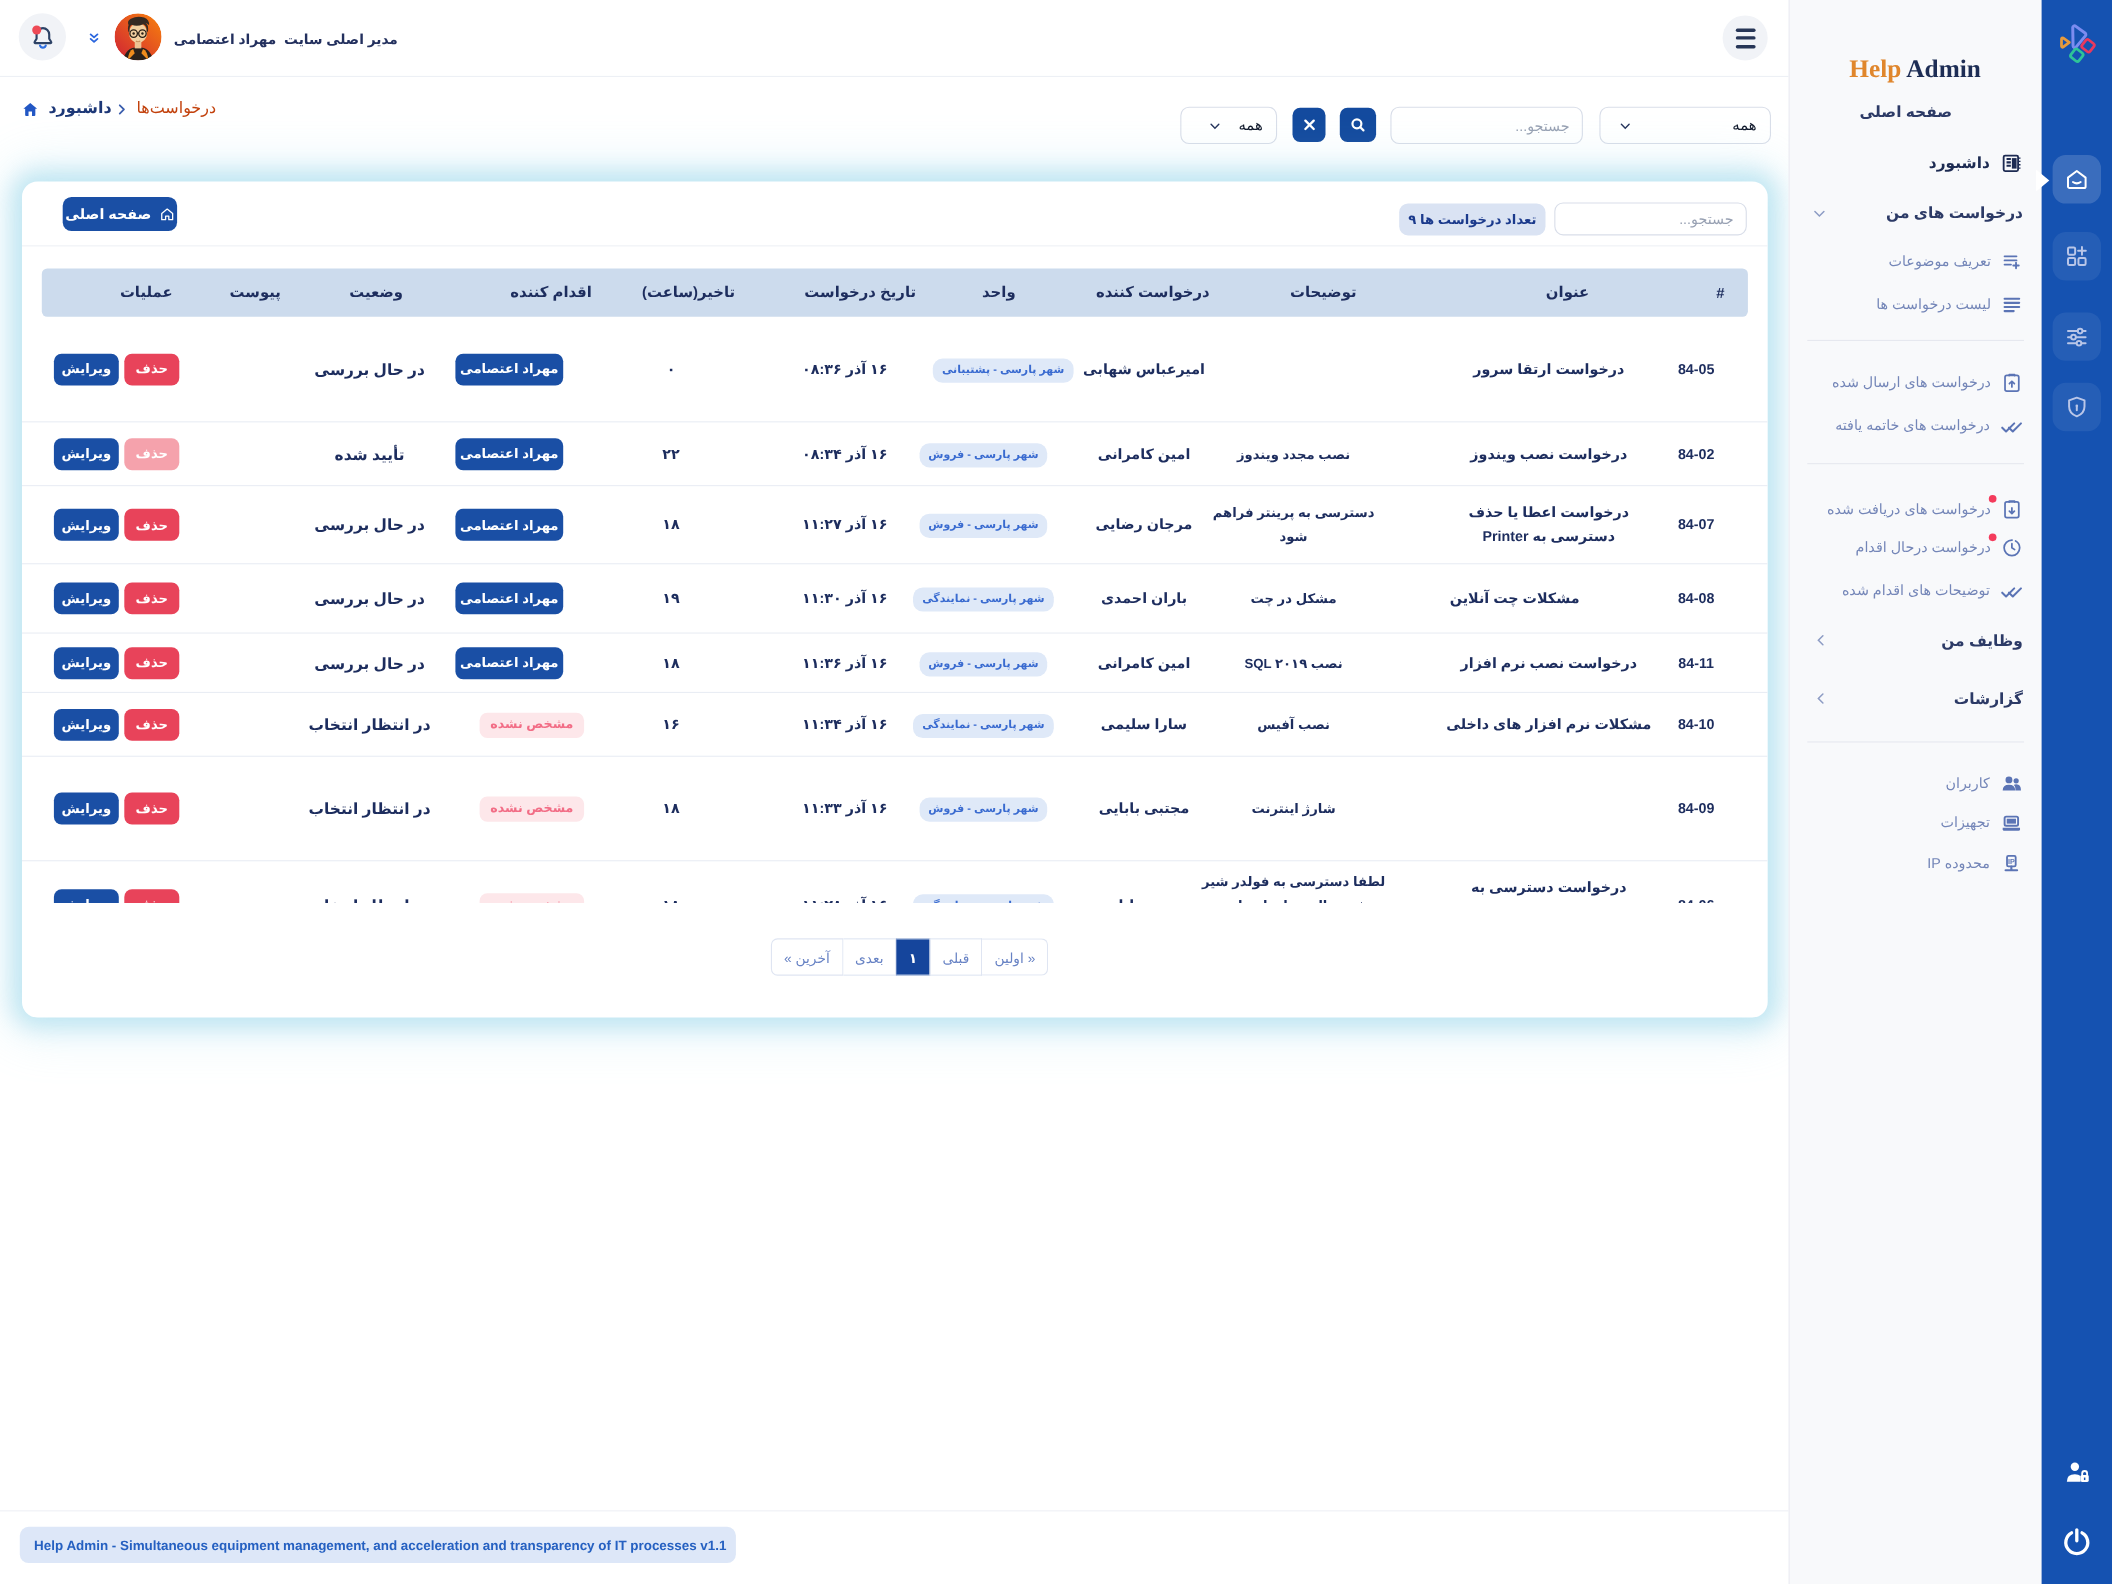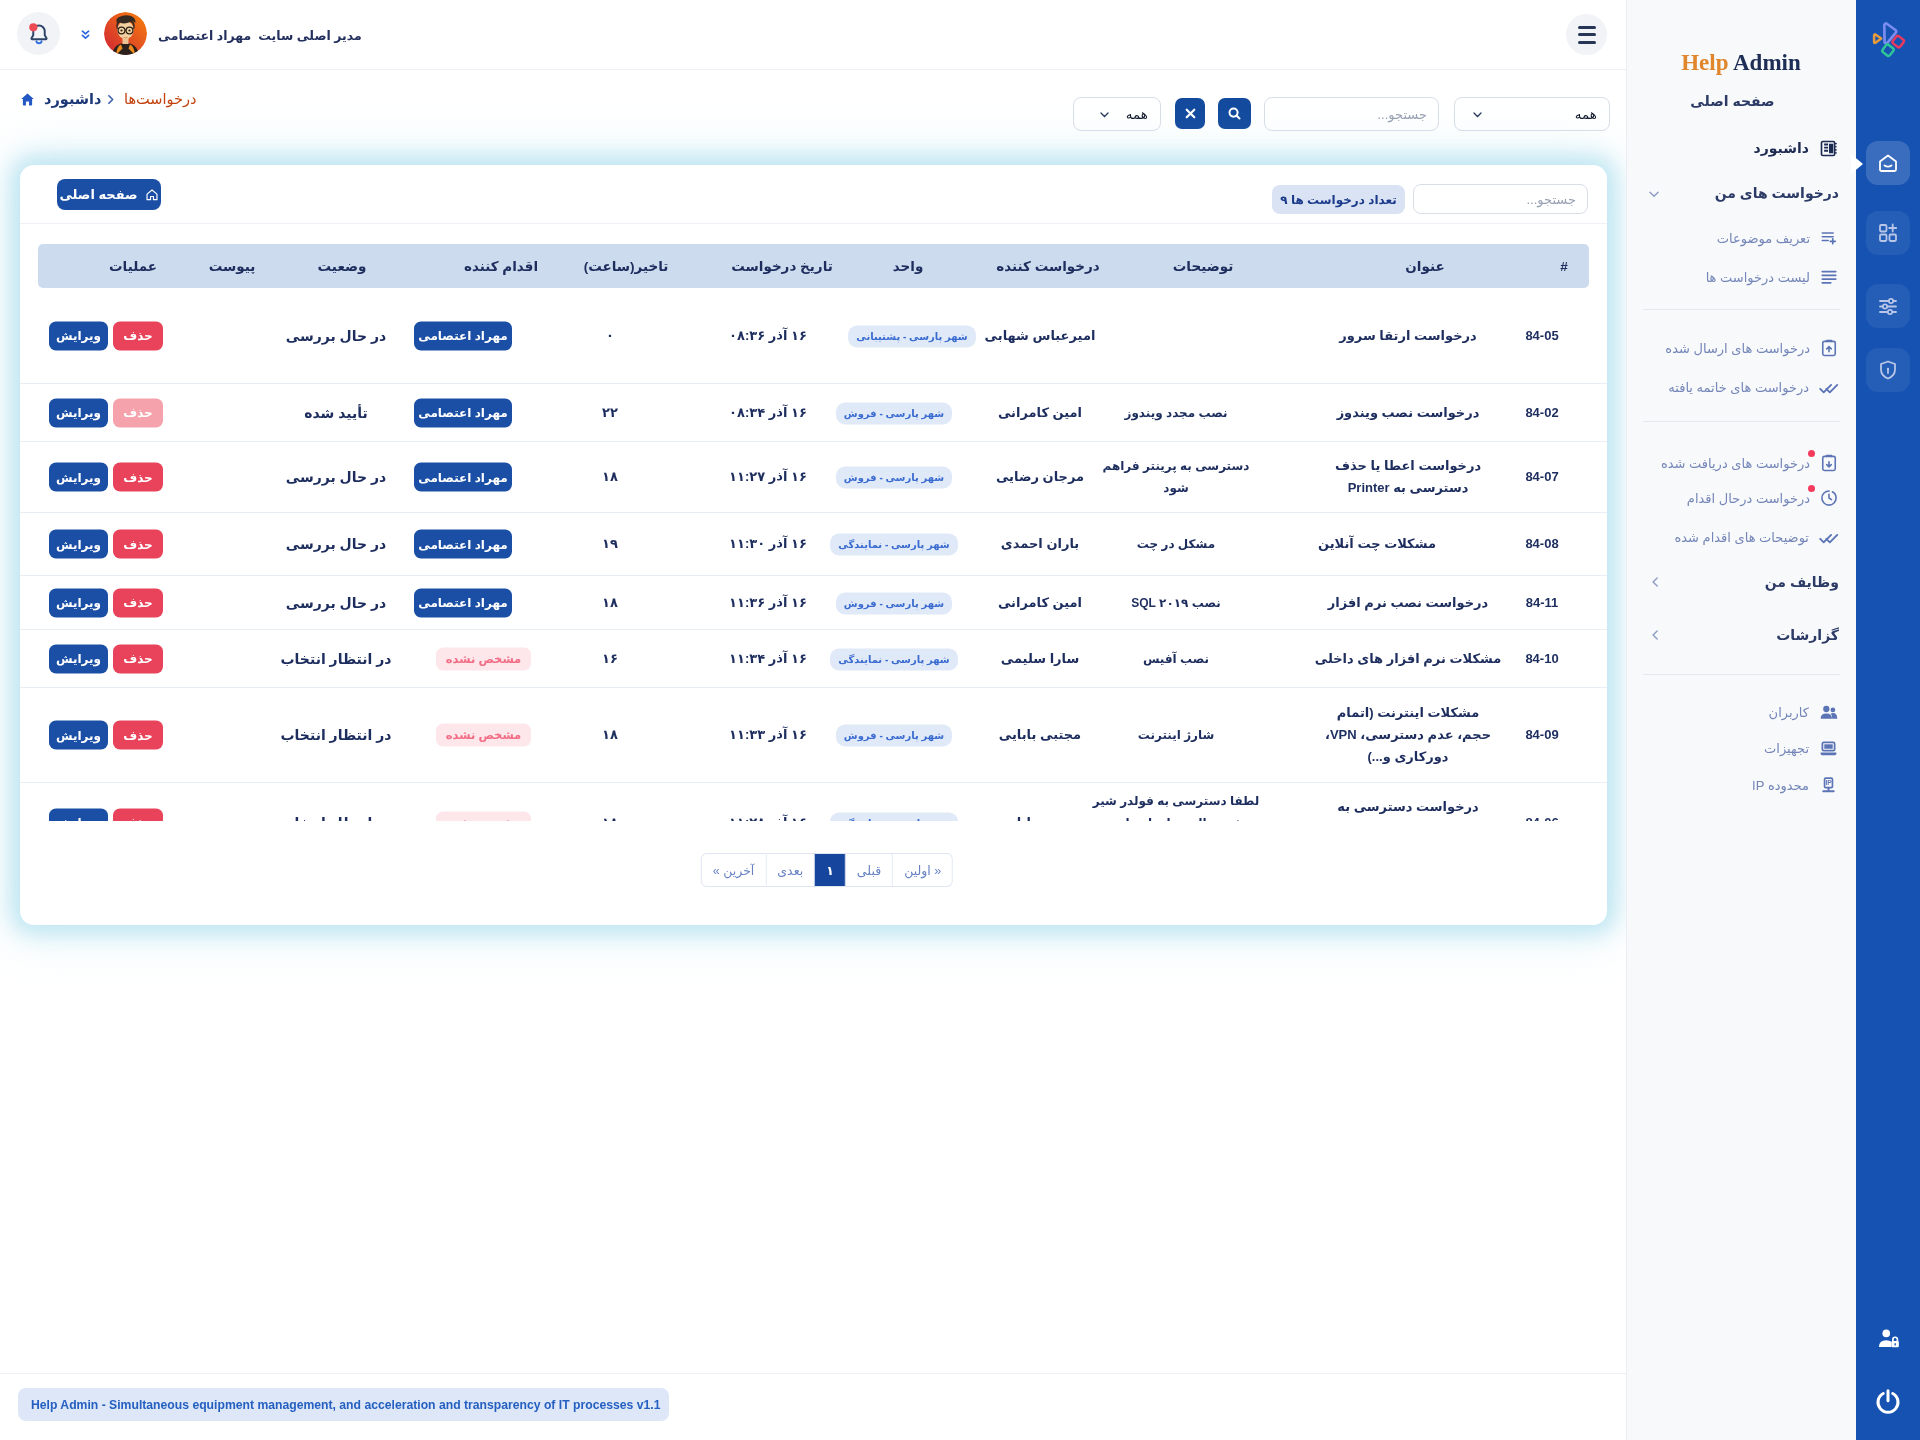--- a/index.html
+++ b/index.html
@@ -404,21 +404,20 @@
         <div class="cell" style="left:945px;width:150px">سارا سلیمی</div>
         <div class="cell" style="left:794px;width:160px"><span class="badge-unit">شهر پارسی - نمایندگی</span></div>
         <div class="cell" style="left:678px;width:140px">۱۶ آذر ۱۱:۳۴</div>
         <div class="cell" style="left:545px;width:90px">۱۶</div>
         <div class="cell" style="left:368px;width:150px"><span class="badge-none">مشخص نشده</span></div>
         <div class="cell" style="left:236px;width:160px;font-size:14px">در انتظار انتخاب</div>
         <div class="cell" style="left:16px;width:140px"><span class="btn bred" style="width:50px">حذف</span><span class="btn bblue" style="width:59px;margin-right:5px">ویرایش</span></div>
       </div>
     <div class="trow" style="height:95px">
         <div class="cell" style="left:1477px;width:90px"><span dir="ltr">84-09</span></div>
-        <div class="cell" style="left:1283px;width:210px">مشکلات اینترنت (اتمام<br>حجم، عدم دسترسی، VPN،<br>دورکاری و...)</div>
         <div class="cell" style="left:1041px;width:230px;font-size:12px">شارژ اینترنت</div>
         <div class="cell" style="left:945px;width:150px">مجتبی بابایی</div>
         <div class="cell" style="left:794px;width:160px"><span class="badge-unit">شهر پارسی - فروش</span></div>
         <div class="cell" style="left:678px;width:140px">۱۶ آذر ۱۱:۳۳</div>
         <div class="cell" style="left:545px;width:90px">۱۸</div>
         <div class="cell" style="left:368px;width:150px"><span class="badge-none">مشخص نشده</span></div>
         <div class="cell" style="left:236px;width:160px;font-size:14px">در انتظار انتخاب</div>
         <div class="cell" style="left:16px;width:140px"><span class="btn bred" style="width:50px">حذف</span><span class="btn bblue" style="width:59px;margin-right:5px">ویرایش</span></div>
       </div>
     <div class="trow" style="height:80px">

